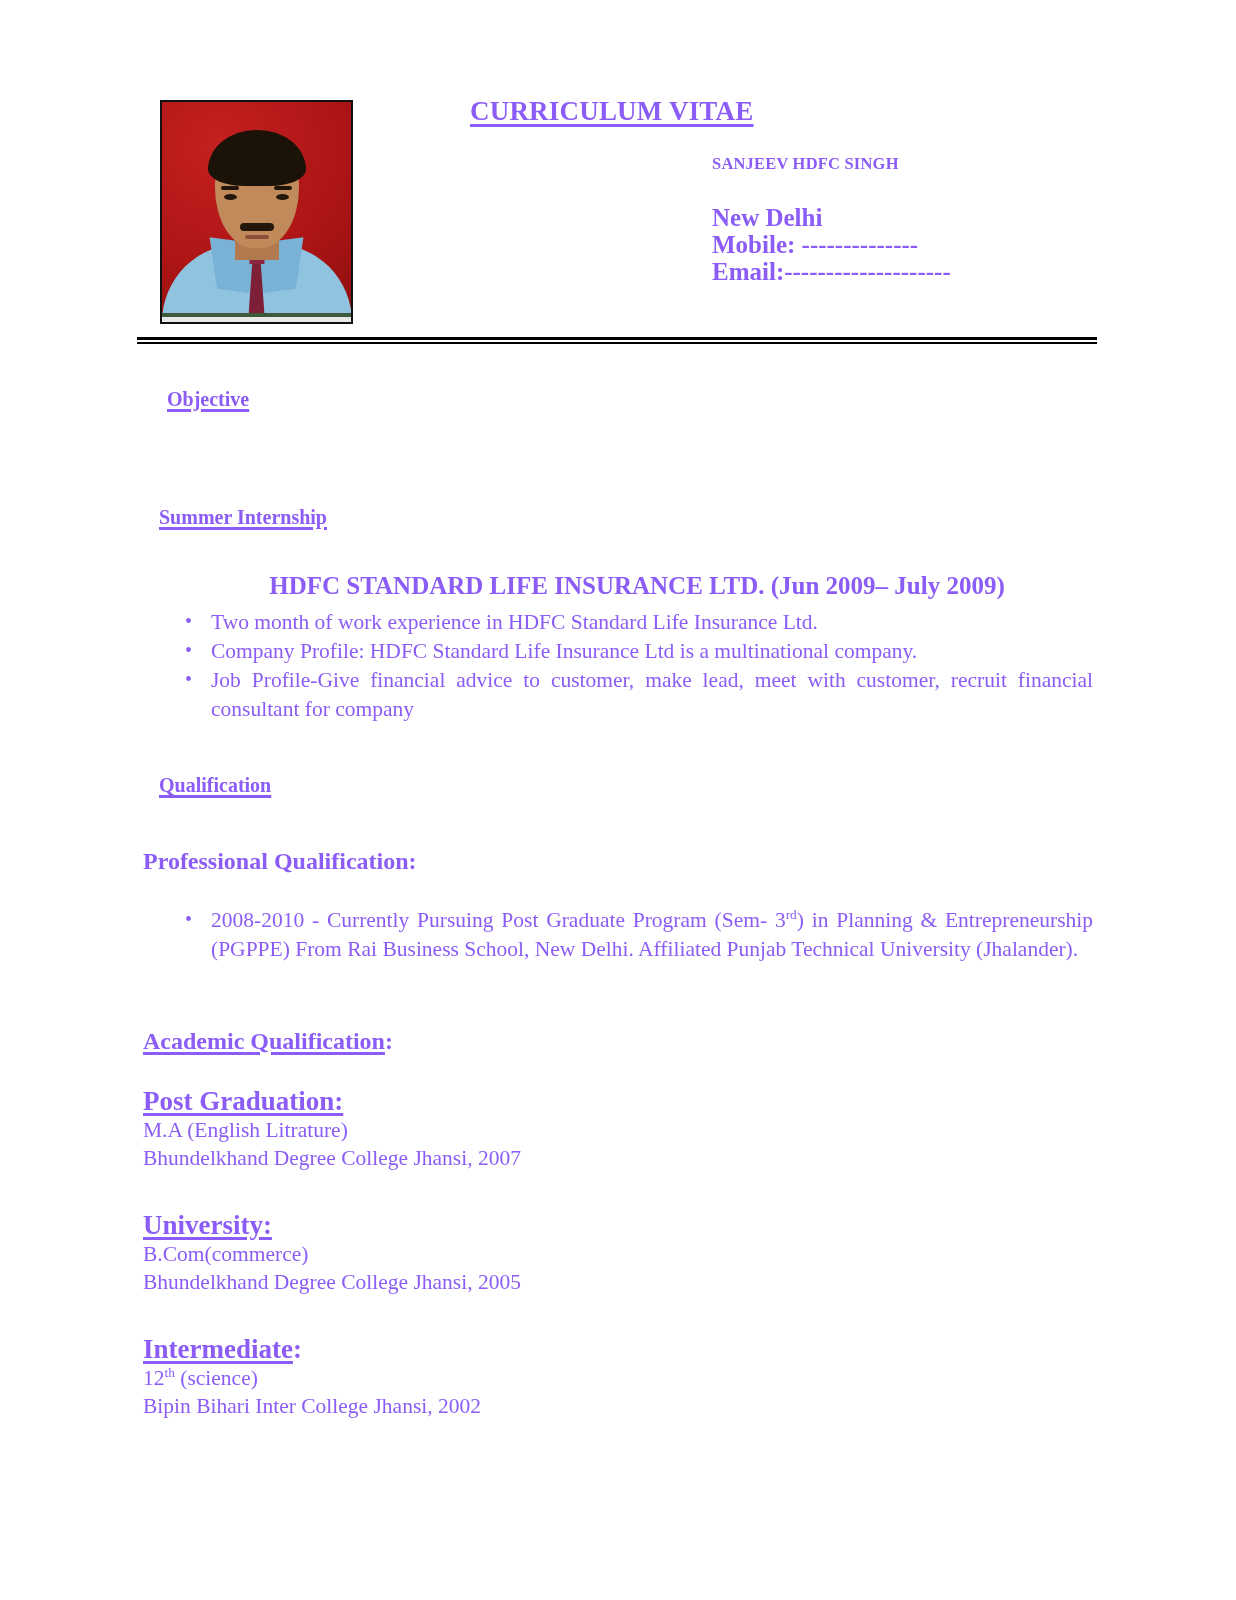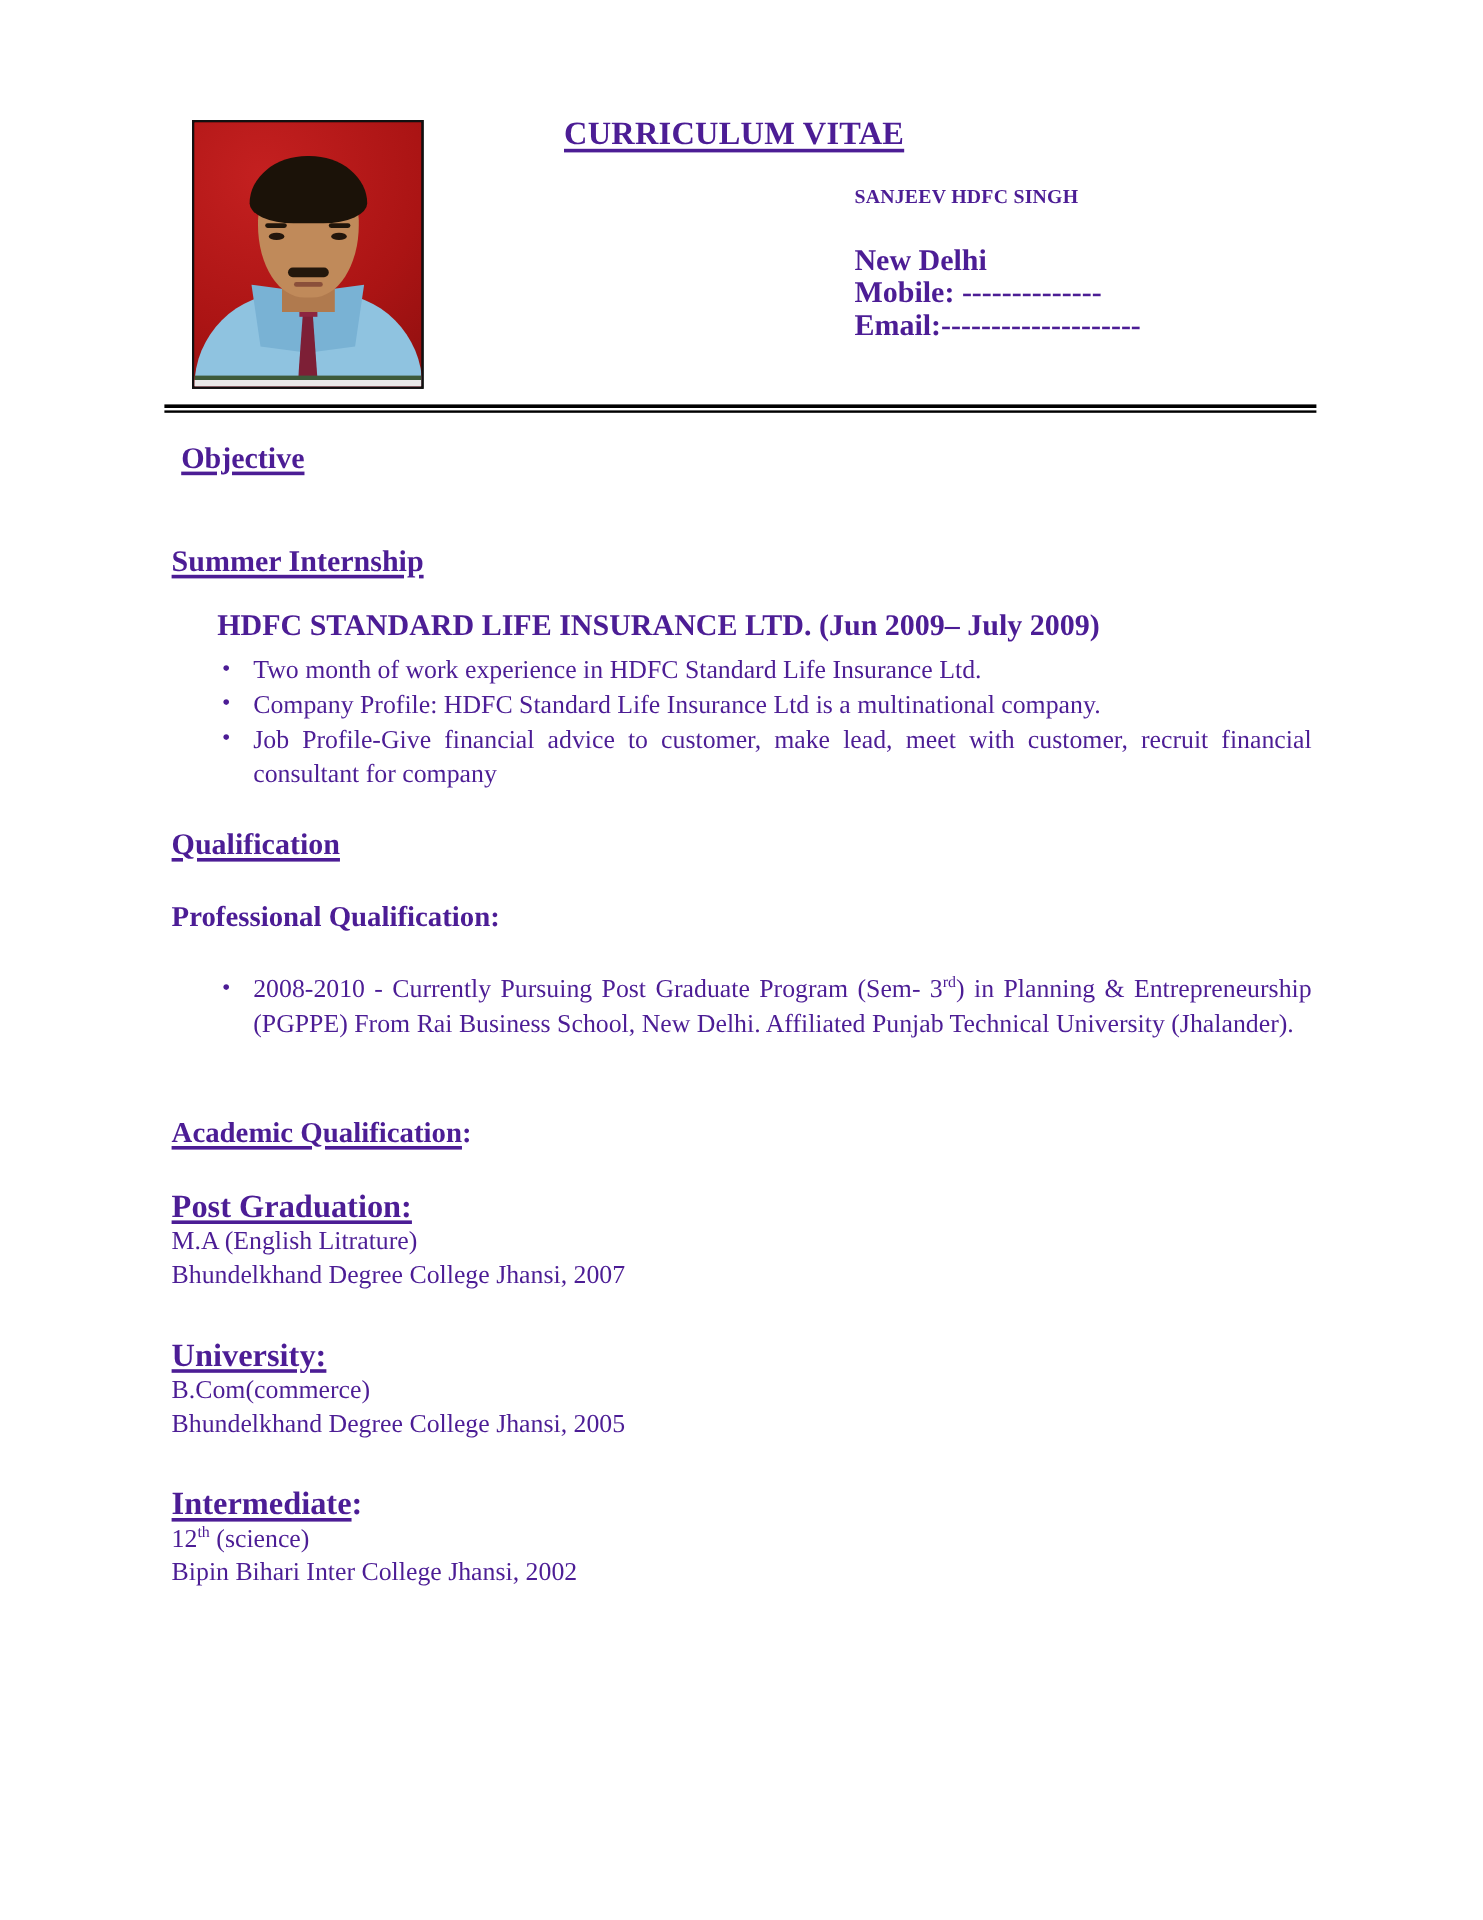--- a/index.html
+++ b/index.html
@@ -6,21 +6,21 @@
     margin: 0;
     padding: 0;
     background: #ffffff;
   }
   .page {
     position: relative;
     width: 1140px;
     height: 1600px;
     background: #ffffff;
     font-family: "Liberation Serif", "DejaVu Serif", serif;
-    color: #4c1d95;
+    color: #8b5cf6;
     overflow: hidden;
   }
 
   
   .header {
     position: absolute;
     left: 140px;
     top: 96px;
     width: 960px;
     height: 240px;
@@ -192,22 +192,22 @@
 
   
   .body-area {
     position: absolute;
     left: 143px;
     top: 368px;
     width: 950px;
   }
 
   h2.sec-heading {
-    margin: 0;
-    font-size: 25px;
+    margin: 16px;
+    font-size: 20px;
     font-weight: bold;
     line-height: 30px;
   }
   h2.sec-heading .u {
     text-decoration: underline;
     text-underline-offset: 3px;
     text-decoration-thickness: 2.5px;
   }
   .para {
     margin: 0;
@@ -225,20 +225,21 @@
     text-decoration: underline;
     text-underline-offset: 3px;
     text-decoration-thickness: 2.5px;
   }
   .company-line {
     margin: 0 0 0 38px;
     font-size: 25px;
     font-weight: bold;
     line-height: 32px;
     white-space: nowrap;
+    text-align: center;
   }
   ul.bullets {
     margin: 0;
     padding: 0 0 0 68px;
     list-style: none;
   }
   ul.bullets > li {
     position: relative;
     font-size: 21.5px;
     line-height: 29px;

